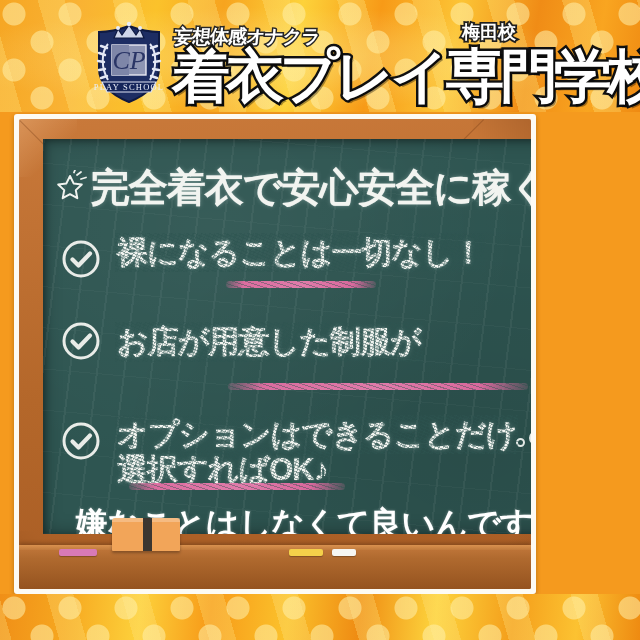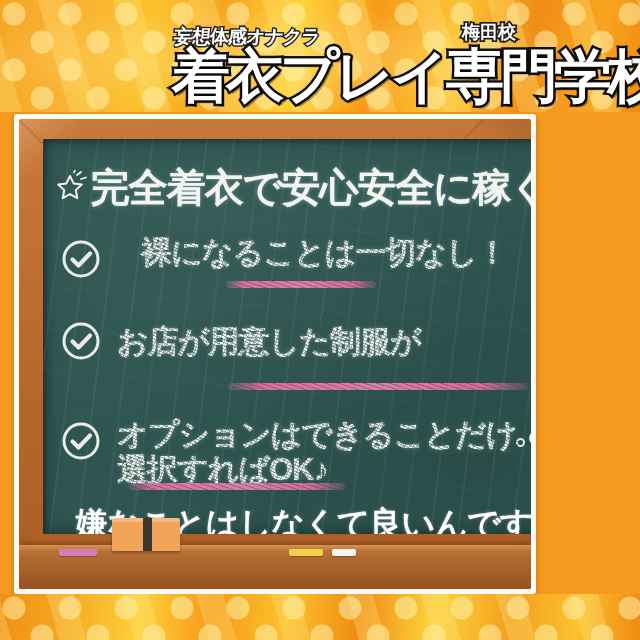--- a/index.html
+++ b/index.html
@@ -206,21 +206,21 @@
     font-size:39px; letter-spacing:-1px;
     white-space:nowrap;
   }
   #headline .star { display:inline-block; vertical-align:middle; margin:0 4px; }
 
   
   .bullet { position:absolute; left:16px; display:flex; align-items:flex-start; }
   .bullet .tick { flex:0 0 auto; margin-right:14px; margin-top:2px; }
   .bullet .btext { font-size:31px; line-height:1.14; letter-spacing:-1px; white-space:nowrap; }
 
-  #bullet-1 { top:96px;gap:24px; }
+  #bullet-1 { top:96px; }
   #bullet-2 { top:178px;align-items:center; }
   #bullet-3 { top:278px; }
 
   
   .uline {
     position:absolute; height:7px; border-radius:4px;
     background:linear-gradient(92deg,
         rgba(236,122,170,0.20) 0%,
         #ea6fa6 12%, #f07fb2 50%, #e86ba4 84%,
         rgba(236,122,170,0.18) 100%);
@@ -277,20 +277,45 @@
 </head>
 <body>
 
 <div id="canvas">
 
   <div id="header">
     <div class="rays"></div>
     <div class="dots"></div>
     <div class="hglow"></div>
 
+    <div id="emblem">
+      <svg width="82" height="88" viewBox="0 0 82 88">
+
+        <path d="M41 8 C30 12 18 14 11 14 L11 50 C11 68 26 78 41 84 C56 78 71 68 71 50 L71 14 C64 14 52 12 41 8 Z" fill="#1d2d63" stroke="#0f1a42" stroke-width="2"></path>
+
+        <rect x="24" y="27" width="34" height="30" fill="#8e95b3" stroke="#e8e8f2" stroke-width="1.4"></rect>
+        <path d="M24 27 L41 27 L41 57 L24 57 Z" fill="#7e86a8"></path>
+
+        <text x="41" y="51" font-family="'Liberation Serif', serif" font-size="26" font-style="italic" fill="#2a3566" text-anchor="middle">CP</text>
+
+        <path d="M26 20 L30 11 L34 17 L41 7 L48 17 L52 11 L56 20 Z" fill="#cfd6ea" stroke="#0f1a42" stroke-width="1.2"></path>
+        <circle cx="30" cy="10" r="2" fill="#e7ecf8"></circle>
+        <circle cx="41" cy="6" r="2.2" fill="#e7ecf8"></circle>
+        <circle cx="52" cy="10" r="2" fill="#e7ecf8"></circle>
+
+        <path d="M20 26 C13 34 13 50 20 62" fill="none" stroke="#e4e8f5" stroke-width="2"></path>
+        <path d="M19 30 l-6 -2 M17 37 l-6 -2 M16 44 l-6 -1 M17 51 l-6 1 M19 58 l-6 2" stroke="#e4e8f5" stroke-width="2.4" stroke-linecap="round"></path>
+
+        <path d="M62 26 C69 34 69 50 62 62" fill="none" stroke="#e4e8f5" stroke-width="2"></path>
+        <path d="M63 30 l6 -2 M65 37 l6 -2 M66 44 l6 -1 M65 51 l6 1 M63 58 l6 2" stroke="#e4e8f5" stroke-width="2.4" stroke-linecap="round"></path>
+
+        <path d="M14 64 L68 64 L63 74 L19 74 Z" fill="#15255a" stroke="#dfe4f3" stroke-width="1.2"></path>
+        <text x="41" y="72" font-family="'Liberation Serif', serif" font-size="8.5" fill="#e9edf8" text-anchor="middle" letter-spacing="1.2">PLAY SCHOOL</text>
+      </svg>
+    </div>
 
     <div id="hdr-sub">妄想体感オナクラ</div>
 
     <div id="hdr-badge">梅田校</div>
 
     <div id="hdr-title">着衣プレイ専門学校</div>
   </div>
 
   <div id="board-outer">
     <div id="board-wood">

